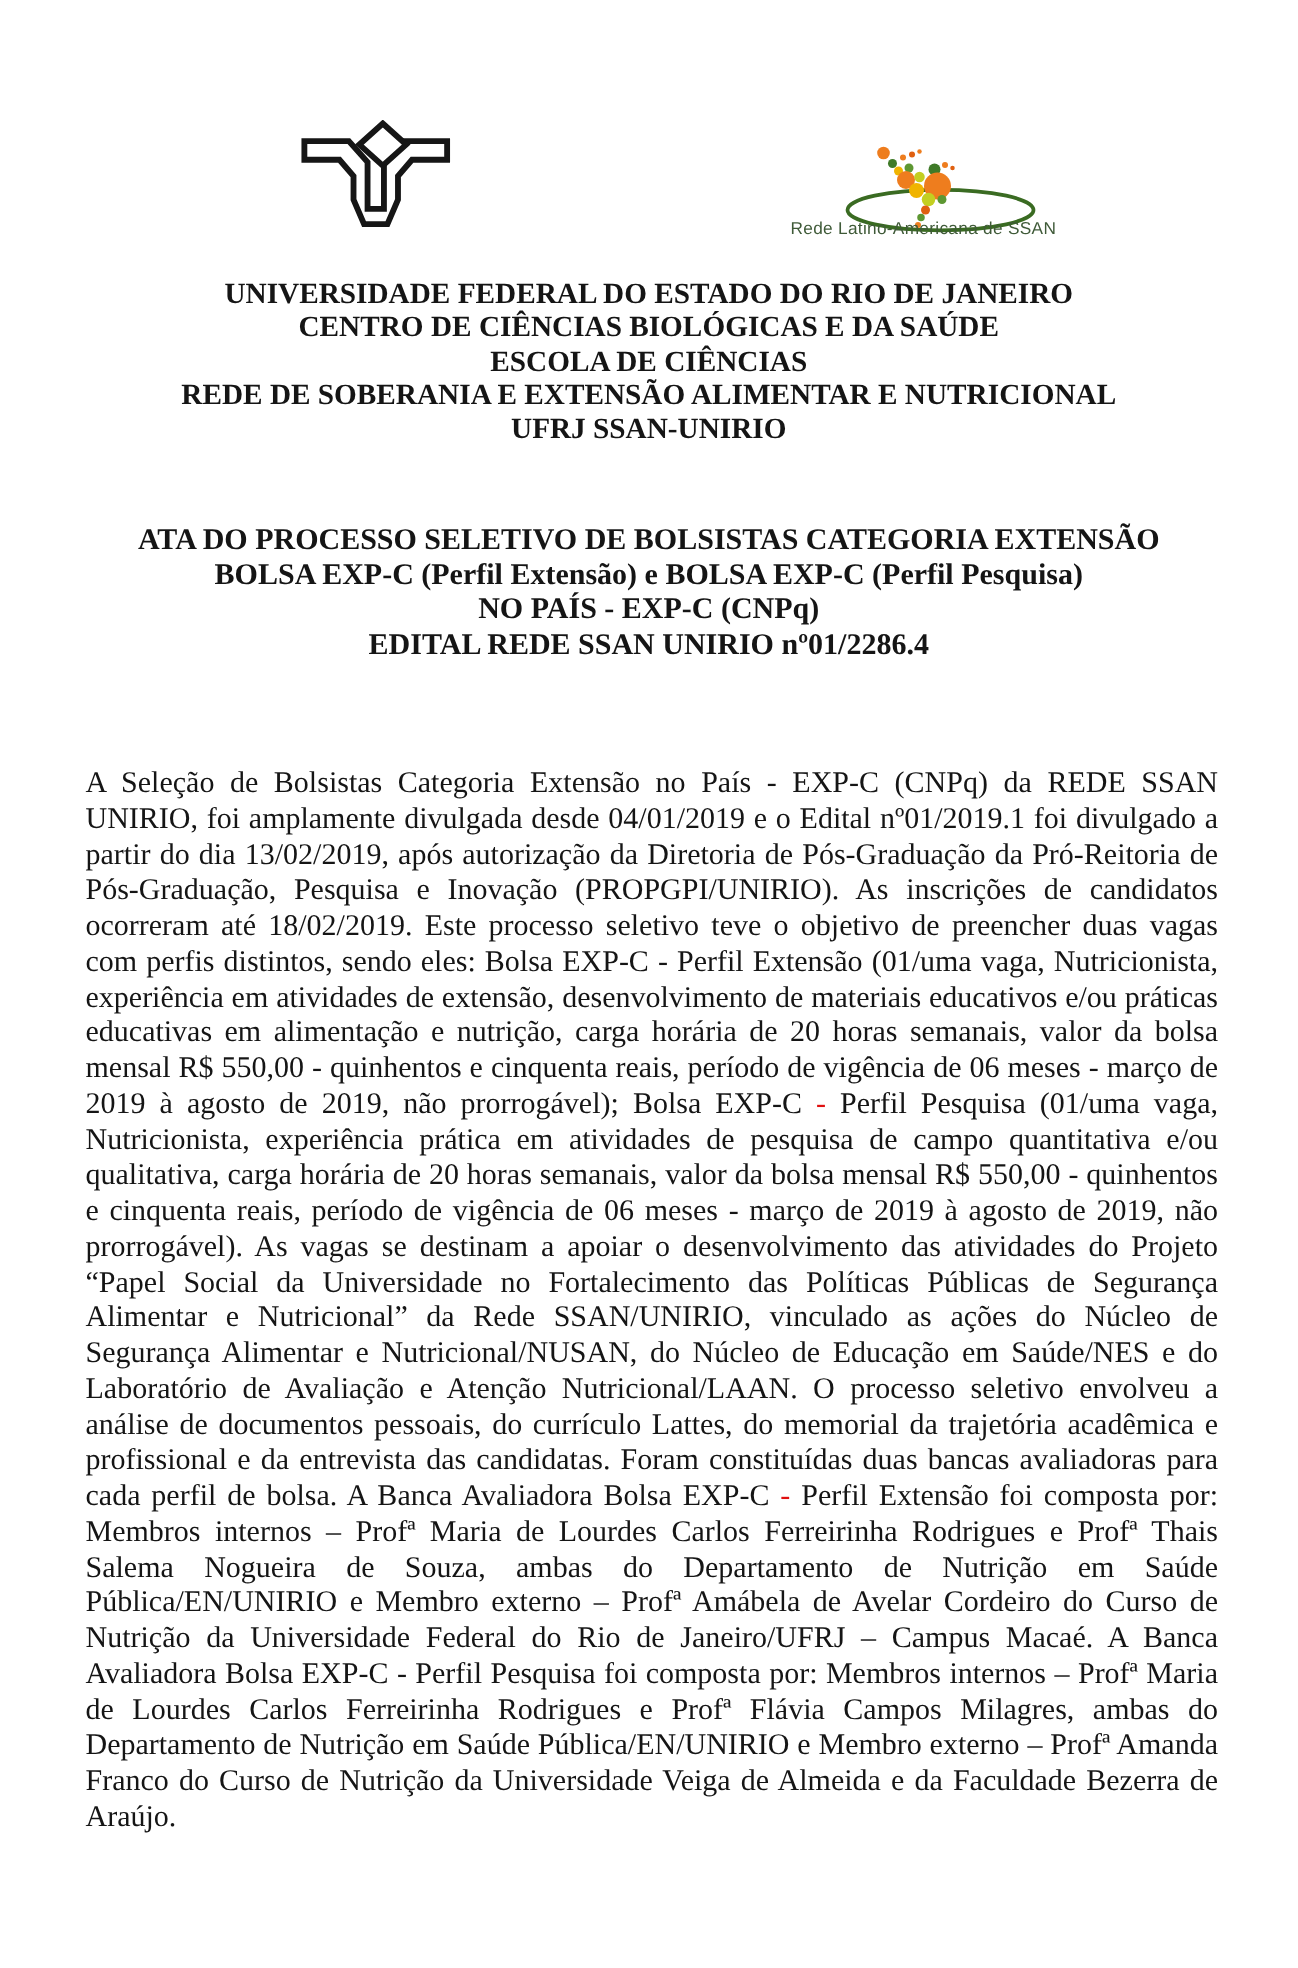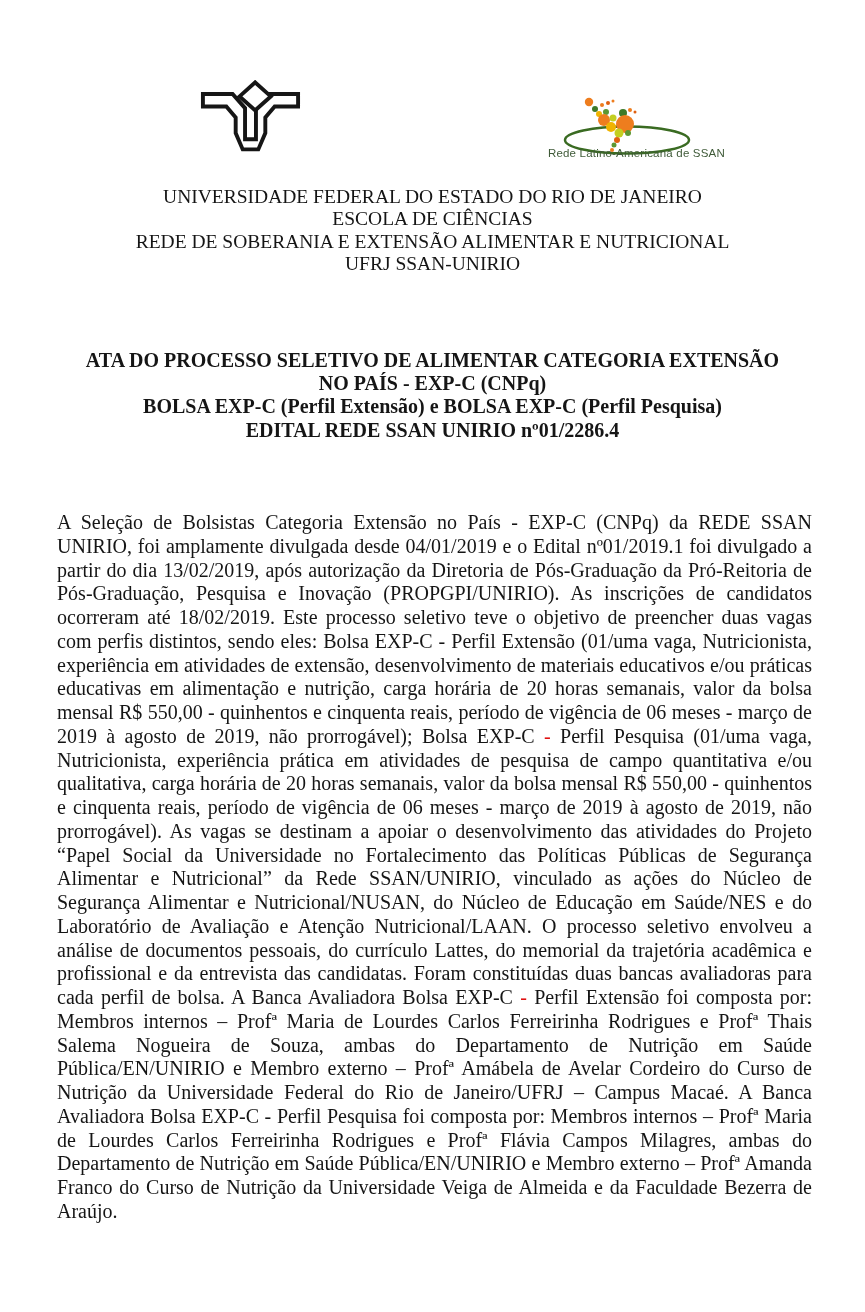--- a/index.html
+++ b/index.html
@@ -9,27 +9,27 @@
     height:1312px;
     background:#ffffff;
     font-family:"Liberation Serif","DejaVu Serif",serif;
     color:#151515;
     overflow:hidden;
   }
   .unirio-logo{position:absolute;left:192px;top:80px;}
   .ssan-logo{position:absolute;left:545px;top:84px;}
   .ssan-caption{
     position:absolute;left:527px;top:147px;width:198px;
-    text-align:right;
+    text-align:left;
     font-family:"Liberation Sans","DejaVu Sans",sans-serif;
     font-size:11.5px;letter-spacing:.2px;color:#3f5a38;
   }
   .institution{
     position:absolute;top:186px;left:0;width:100%;
-    text-align:center;font-weight:normal;
+    text-align:center;font-weight:bold;
     font-size:19.5px;line-height:22.4px;
   }
   .doc-title{
     position:absolute;top:349px;left:0;width:100%;
     text-align:center;font-weight:bold;
     font-size:20px;line-height:23.2px;
   }
   .body-text{
     position:absolute;top:491px;left:57px;width:755px;
     text-align:justify;
@@ -68,27 +68,28 @@
       <circle cx="83" cy="49" r="3" fill="#5d9732"></circle>
       <circle cx="72" cy="56" r="3" fill="#e06010"></circle>
       <circle cx="69" cy="61" r="2.5" fill="#5d9732"></circle>
       <circle cx="67" cy="66" r="2" fill="#ee7d1e"></circle>
     </g>
   </svg>
   <div class="ssan-caption">Rede Latino-Americana de SSAN</div>
 
   <div class="institution">
     <div>UNIVERSIDADE FEDERAL DO ESTADO DO RIO DE JANEIRO</div>
+    <div>CENTRO DE CIÊNCIAS BIOLÓGICAS E DA SAÚDE</div>
     <div>ESCOLA DE CIÊNCIAS</div>
     <div>REDE DE SOBERANIA E EXTENSÃO ALIMENTAR E NUTRICIONAL</div>
     <div>UFRJ SSAN-UNIRIO</div>
   </div>
 
   <div class="doc-title">
-    <div>ATA DO PROCESSO SELETIVO DE ALIMENTAR CATEGORIA EXTENSÃO</div>
+    <div>ATA DO PROCESSO SELETIVO DE BOLSISTAS CATEGORIA EXTENSÃO</div>
+    <div>BOLSA EXP-C (Perfil Extensão) e BOLSA EXP-C (Perfil Pesquisa)</div>
     <div>NO PAÍS - EXP-C (CNPq)</div>
-    <div>BOLSA EXP-C (Perfil Extensão) e BOLSA EXP-C (Perfil Pesquisa)</div>
     <div>EDITAL REDE SSAN UNIRIO nº01/2286.4</div>
   </div>
 
   <p class="body-text"><span>A Seleção de Bolsistas Categoria Extensão no País - EXP-C (CNPq) da REDE SSAN UNIRIO, foi amplamente divulgada desde 04/01/2019 e o Edital nº01/2019.1 foi divulgado a partir do dia 13/02/2019, após autorização da Diretoria de Pós-Graduação da Pró-Reitoria de Pós-Graduação, Pesquisa e Inovação (PROPGPI/UNIRIO). As inscrições de candidatos ocorreram até 18/02/2019. Este processo seletivo teve o objetivo de preencher duas vagas com perfis distintos, sendo eles: Bolsa EXP-C - Perfil Extensão (01/uma vaga, Nutricionista, experiência em atividades de extensão, desenvolvimento de materiais educativos e/ou práticas educativas em alimentação e nutrição, carga horária de 20 horas semanais, valor da bolsa mensal R$ 550,00 - quinhentos e cinquenta reais, período de vigência de 06 meses - março de 2019 à agosto de 2019, não prorrogável); Bolsa EXP-C </span><span class="red">-</span><span> Perfil Pesquisa (01/uma vaga, Nutricionista, experiência prática em atividades de pesquisa de campo quantitativa e/ou qualitativa, carga horária de 20 horas semanais, valor da bolsa mensal R$ 550,00 - quinhentos e cinquenta reais, período de vigência de 06 meses - março de 2019 à agosto de 2019, não prorrogável). As vagas se destinam a apoiar o desenvolvimento das atividades do Projeto “Papel Social da Universidade no Fortalecimento das Políticas Públicas de Segurança Alimentar e Nutricional” da Rede SSAN/UNIRIO, vinculado as ações do Núcleo de Segurança Alimentar e Nutricional/NUSAN, do Núcleo de Educação em Saúde/NES e do Laboratório de Avaliação e Atenção Nutricional/LAAN. O processo seletivo envolveu a análise de documentos pessoais, do currículo Lattes, do memorial da trajetória acadêmica e profissional e da entrevista das candidatas. Foram constituídas duas bancas avaliadoras para cada perfil de bolsa. A Banca Avaliadora Bolsa EXP-C </span><span class="red">-</span><span> Perfil Extensão foi composta por: Membros internos – Profª Maria de Lourdes Carlos Ferreirinha Rodrigues e Profª Thais Salema Nogueira de Souza, ambas do Departamento de Nutrição em Saúde Pública/EN/UNIRIO e Membro externo – Profª Amábela de Avelar Cordeiro do Curso de Nutrição da Universidade Federal do Rio de Janeiro/UFRJ – Campus Macaé. A Banca Avaliadora Bolsa EXP-C - Perfil Pesquisa foi composta por: Membros internos – Profª Maria de Lourdes Carlos Ferreirinha Rodrigues e Profª Flávia Campos Milagres, ambas do Departamento de Nutrição em Saúde Pública/EN/UNIRIO e Membro externo – Profª Amanda Franco do Curso de Nutrição da Universidade Veiga de Almeida e da Faculdade Bezerra de Araújo.</span></p>
 
 </div>
 
 </body></html>

